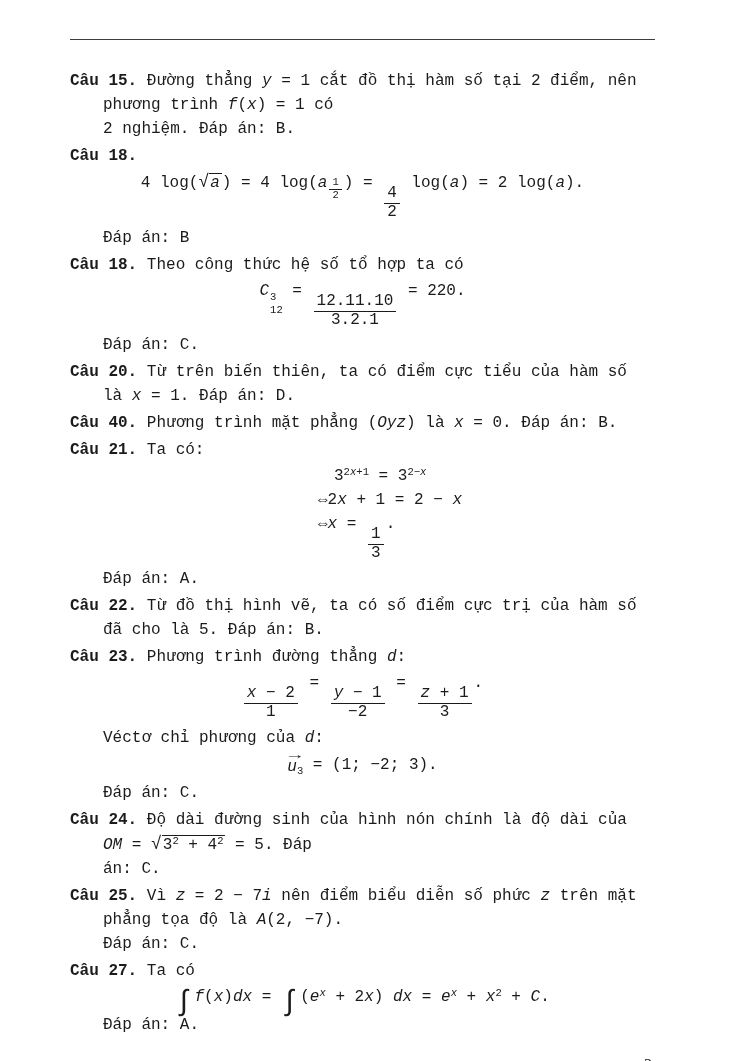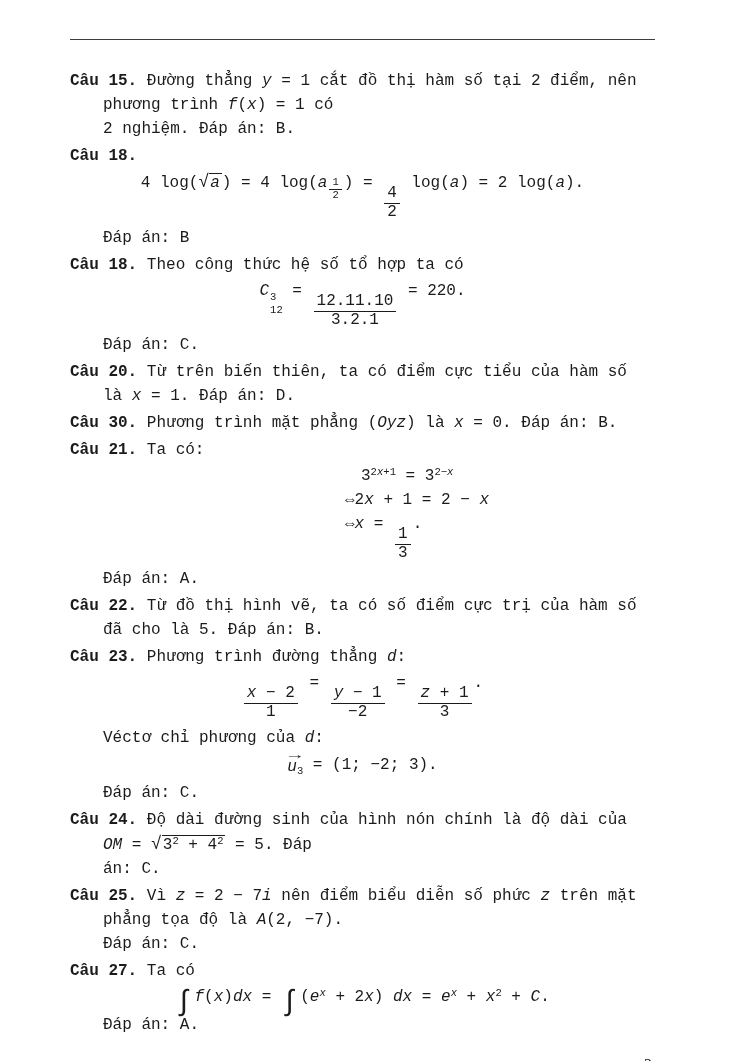--- a/index.html
+++ b/index.html
@@ -23,21 +23,21 @@
   .q-para {
     margin: 0;
     padding-left: 33px;
     text-indent: -33px;
     line-height: 24px;
   }
   .q-label { font-weight: bold; }
   .sub-para { margin: 0 0 0 33px; line-height: 24px; }
   .display-math { text-align: center; margin: 2px 0 4px 0; line-height: 24px; }
   .eq-block { margin: 2px 0 4px 248px; text-align: left; }
-  .eq-row { line-height: 24px; margin-left: 27px; }
+  .eq-row { line-height: 24px; }
   .math { font-style: italic; }
   .rm { font-style: normal; }
   .sp { font-size: 66%; vertical-align: 0.5em; line-height: 0; }
   .sb { font-size: 66%; vertical-align: -0.25em; line-height: 0; }
   .frac {
     display: inline-flex;
     flex-direction: column;
     align-items: center;
     vertical-align: -0.62em;
     line-height: 1.12;
@@ -105,21 +105,21 @@
           </span><span class="rm"> = </span><span class="frac">
             <span class="fn"><span class="rm">12.11.10</span></span>
             <span class="fd"><span class="rm">3.2.1</span></span>
           </span><span class="rm"> = 220.</span></div>
         <p class="sub-para"><span class="rm">Đáp án: C.</span></p>
       </div>
       <div class="question">
         <p class="q-para"><span class="q-label">Câu 20.</span> <span class="rm">Từ trên biến thiên, ta có điểm cực tiểu của hàm số là </span><span class="math">x</span><span class="rm"> = 1. Đáp án: D.</span></p>
       </div>
       <div class="question">
-        <p class="q-para"><span class="q-label">Câu 30.</span> <span class="rm">Phương trình mặt phẳng (</span><span class="math">Oyz</span><span class="rm">) là </span><span class="math">x</span><span class="rm"> = 0. Đáp án: B.</span></p>
+        <p class="q-para"><span class="q-label">Câu 40.</span> <span class="rm">Phương trình mặt phẳng (</span><span class="math">Oyz</span><span class="rm">) là </span><span class="math">x</span><span class="rm"> = 0. Đáp án: B.</span></p>
       </div>
       <div class="question">
         <p class="q-para"><span class="q-label">Câu 21.</span> <span class="rm">Ta có:</span></p>
         <div class="eq-block">
           <div class="eq-row" style="padding-left: 16px;"><span class="rm">3</span><span class="sp"><span class="rm">2</span><span class="math">x</span><span class="rm">+1</span></span><span class="rm"> = 3</span><span class="sp"><span class="rm">2−</span><span class="math">x</span></span></div>
           <div class="eq-row" style="padding-left: 0px;"><span class="rm">⇔2</span><span class="math">x</span><span class="rm"> + 1 = 2 − </span><span class="math">x</span></div>
           <div class="eq-row" style="padding-left: 0px;"><span class="rm">⇔</span><span class="math">x</span><span class="rm"> = </span><span class="frac">
               <span class="fn"><span class="rm">1</span></span>
               <span class="fd"><span class="rm">3</span></span>
             </span><span class="rm">.</span></div>

